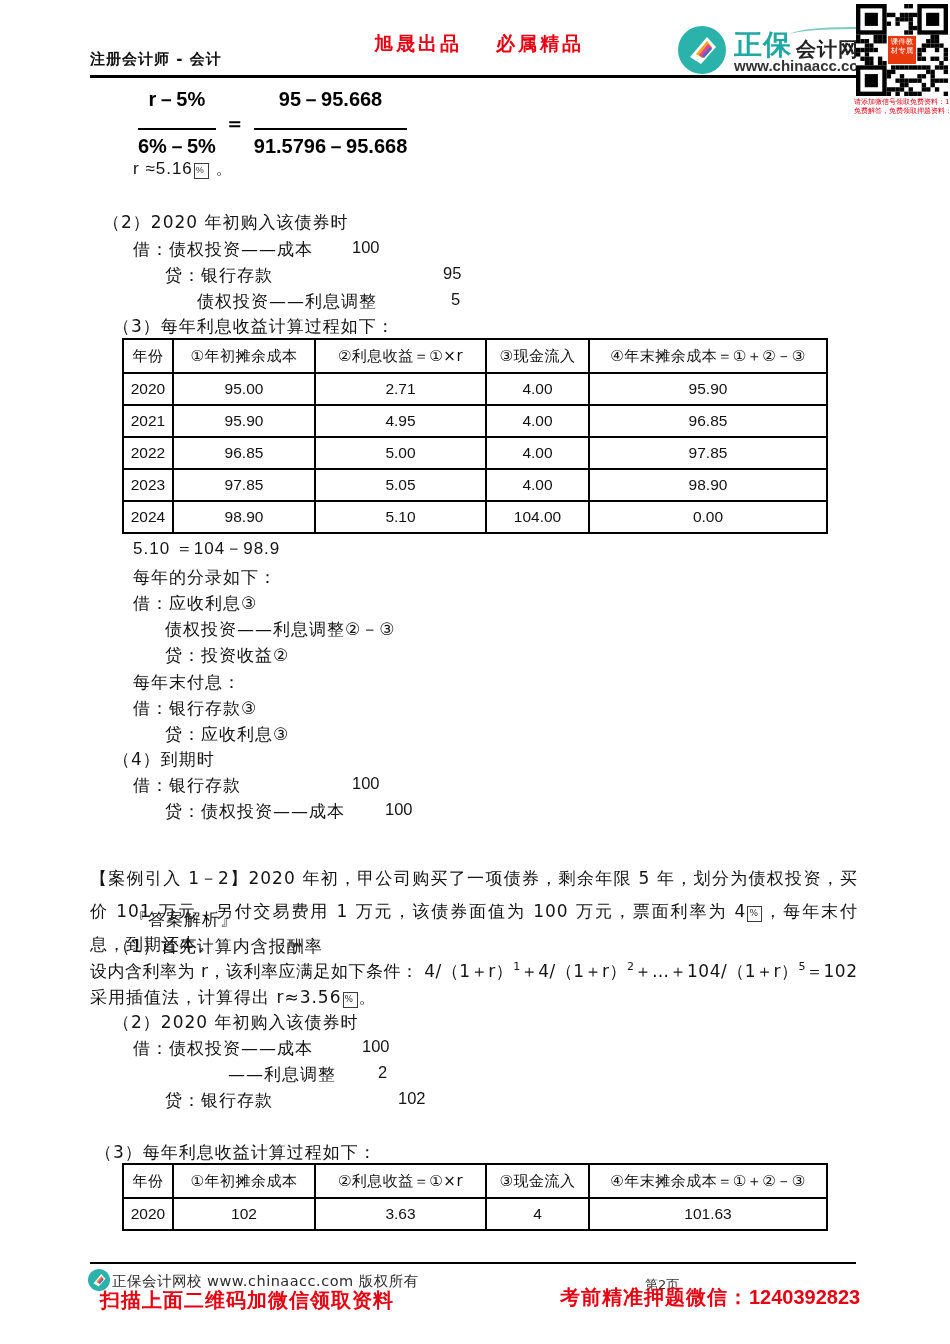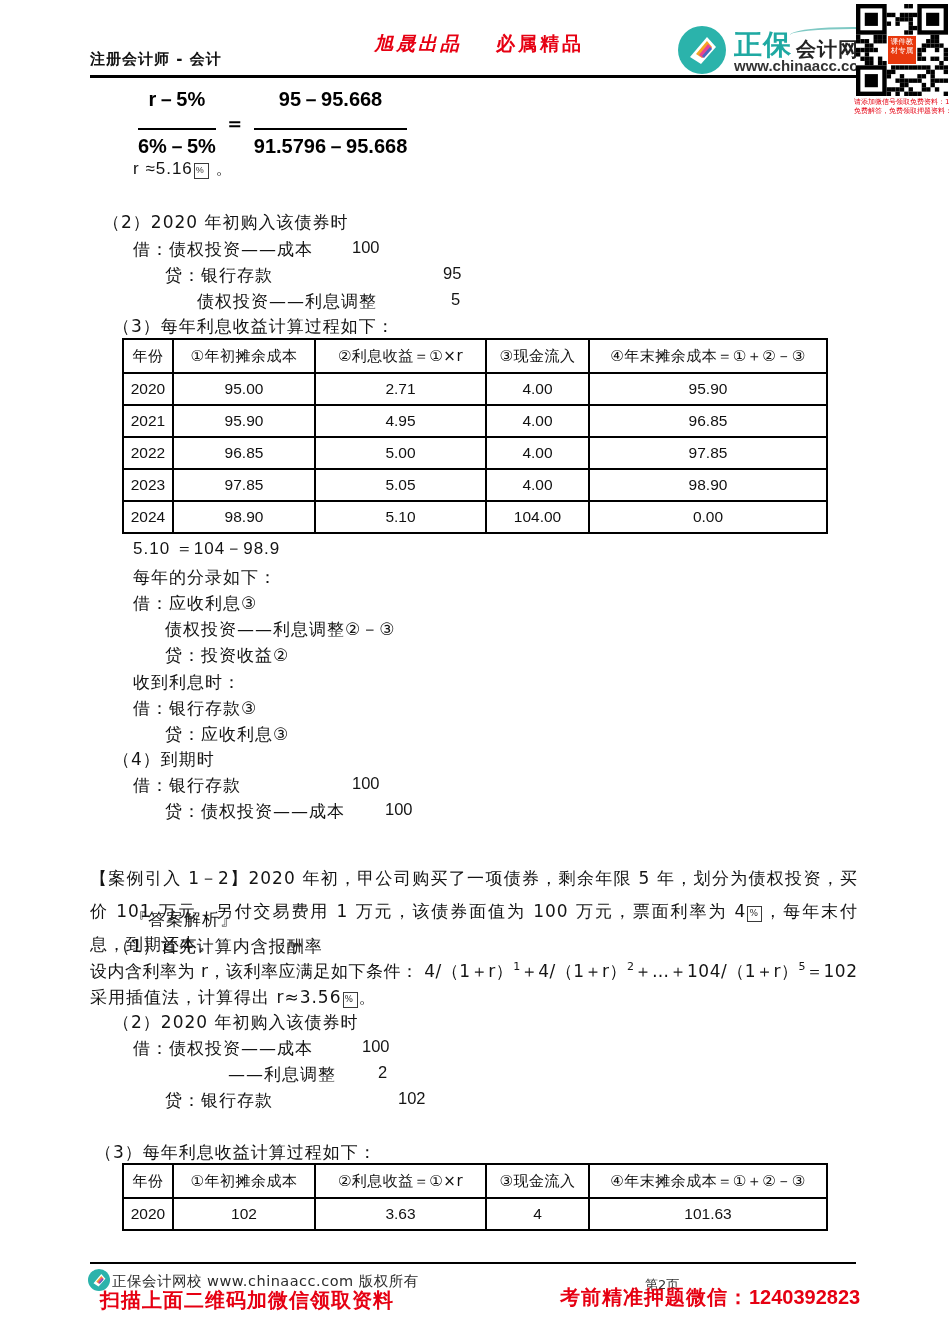--- a/index.html
+++ b/index.html
@@ -63,21 +63,21 @@
   .scan-text { left: 100px; top: 1287px; font-size: 20px; font-weight: 700; letter-spacing: 1px; }
   .page-num { left: 645px; top: 1276px; font-size: 13px; color: #333; }
   .wechat-line { left: 560px; top: 1284px; font-size: 20px; font-weight: 700; letter-spacing: 1px; }
   .wechat-num { font-family: "Liberation Sans", sans-serif; letter-spacing: 0; }
 </style>
 </head>
 <body>
 
 <div class="abs doc-label">注册会计师 - 会计</div>
 <div class="abs header-rule"></div>
-<div class="abs slogan red" style="left:374px;font-style:italic;">旭晟出品</div>
+<div class="abs slogan red" style="left:374px;">旭晟出品</div>
 <div class="abs slogan red" style="left:496px;">必属精品</div>
 
 <div class="abs" style="left:678px; top:26px; width:48px; height:48px;">
   <svg width="48" height="48" viewBox="0 0 48 48">
     <circle cx="24" cy="24" r="24" fill="#2bb3ab"></circle>
     <path d="M12 31 L29 11 L38 21 L23 38 Z" fill="#ffffff"></path>
     <path d="M18 28 L29 15 L34 21 L24 32 Z" fill="#f5a623"></path>
     <path d="M21 29 L30 18 L34 22 L25 32 Z" fill="#e84393"></path>
     <path d="M24 30 L32 21 L34 23 L26 32 Z" fill="#4a69bd"></path>
   </svg>
@@ -304,21 +304,21 @@
         <td>0.00</td>
       </tr>
     </tbody>
 </table>
 
 <div class="bodyline" style="left:133px; top:537px; font-family:'Liberation Sans','DejaVu Sans',sans-serif;">5.10 ＝104－98.9</div>
 <div class="bodyline" style="left:133px; top:566px;">每年的分录如下：</div>
 <div class="bodyline" style="left:133px; top:592px;">借：应收利息③</div>
 <div class="bodyline" style="left:165px; top:618px;">债权投资——利息调整②－③</div>
 <div class="bodyline" style="left:165px; top:644px;">贷：投资收益②</div>
-<div class="bodyline" style="left:133px; top:671px;">收到利息时：</div>
+<div class="bodyline" style="left:133px; top:671px;">每年末付息：</div>
 <div class="bodyline" style="left:133px; top:697px;">借：银行存款③</div>
 <div class="bodyline" style="left:165px; top:723px;">贷：应收利息③</div>
 
 <div class="bodyline" style="left:113px; top:748px;">（4）到期时</div>
 <div class="bodyline" style="left:133px; top:774px;">借：银行存款</div>
 <div class="amt" style="left:352px; top:774px;">100</div>
 <div class="bodyline" style="left:165px; top:800px;">贷：债权投资——成本</div>
 <div class="amt" style="left:385px; top:800px;">100</div>
 
 <p class="case-para"><span>【案例引入 1－2】2020 年初，甲公司购买了一项债券，剩余年限 5 年，划分为债权投资，买价 101 万元，另付交易费用 1 万元，该债券面值为 100 万元，票面利率为 4</span><span class="pctbox">%</span><span>，每年末付息，到期还本。</span></p>

